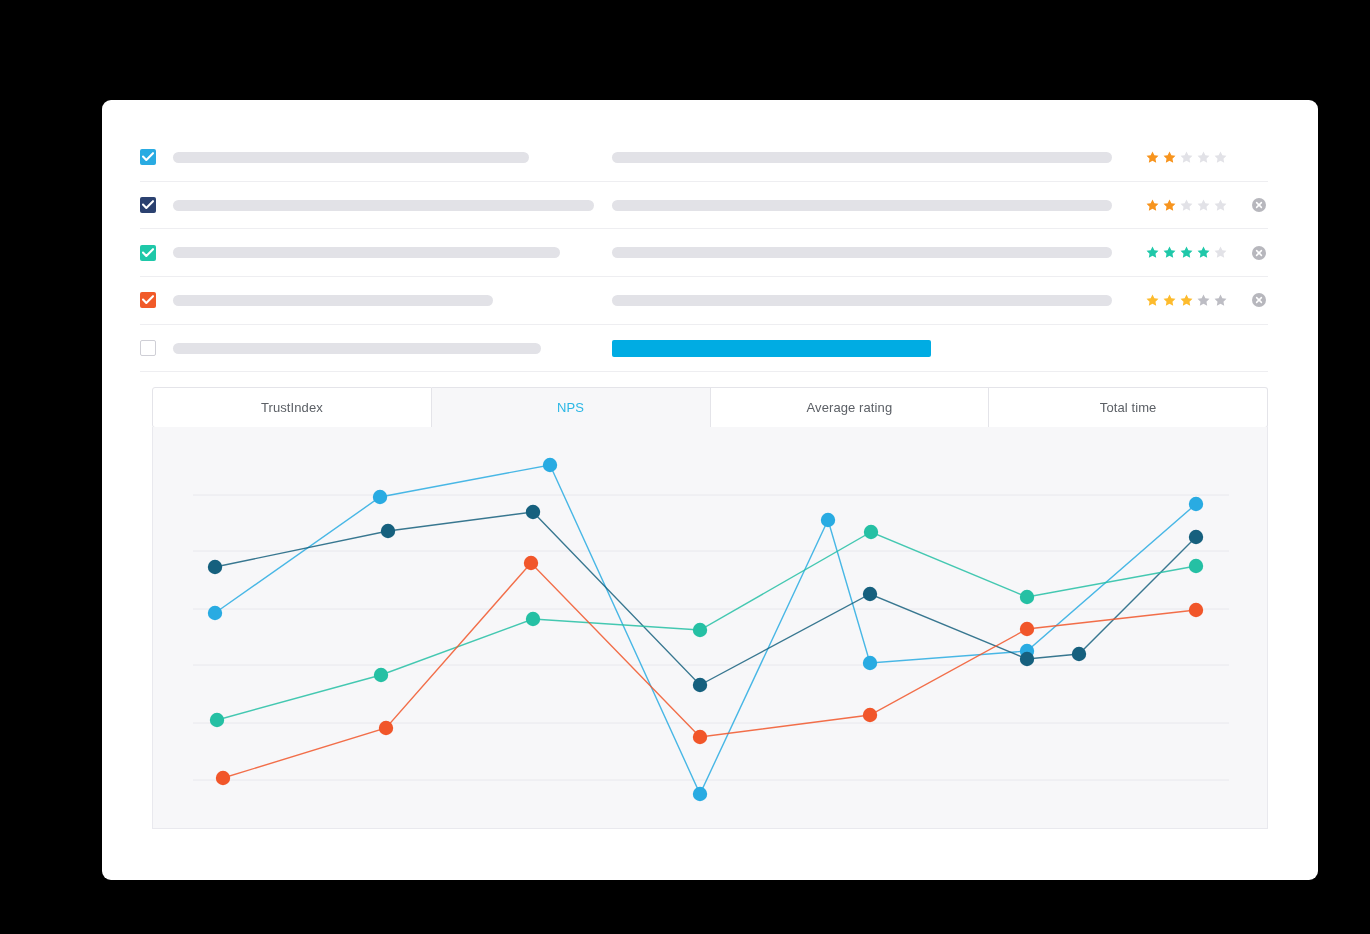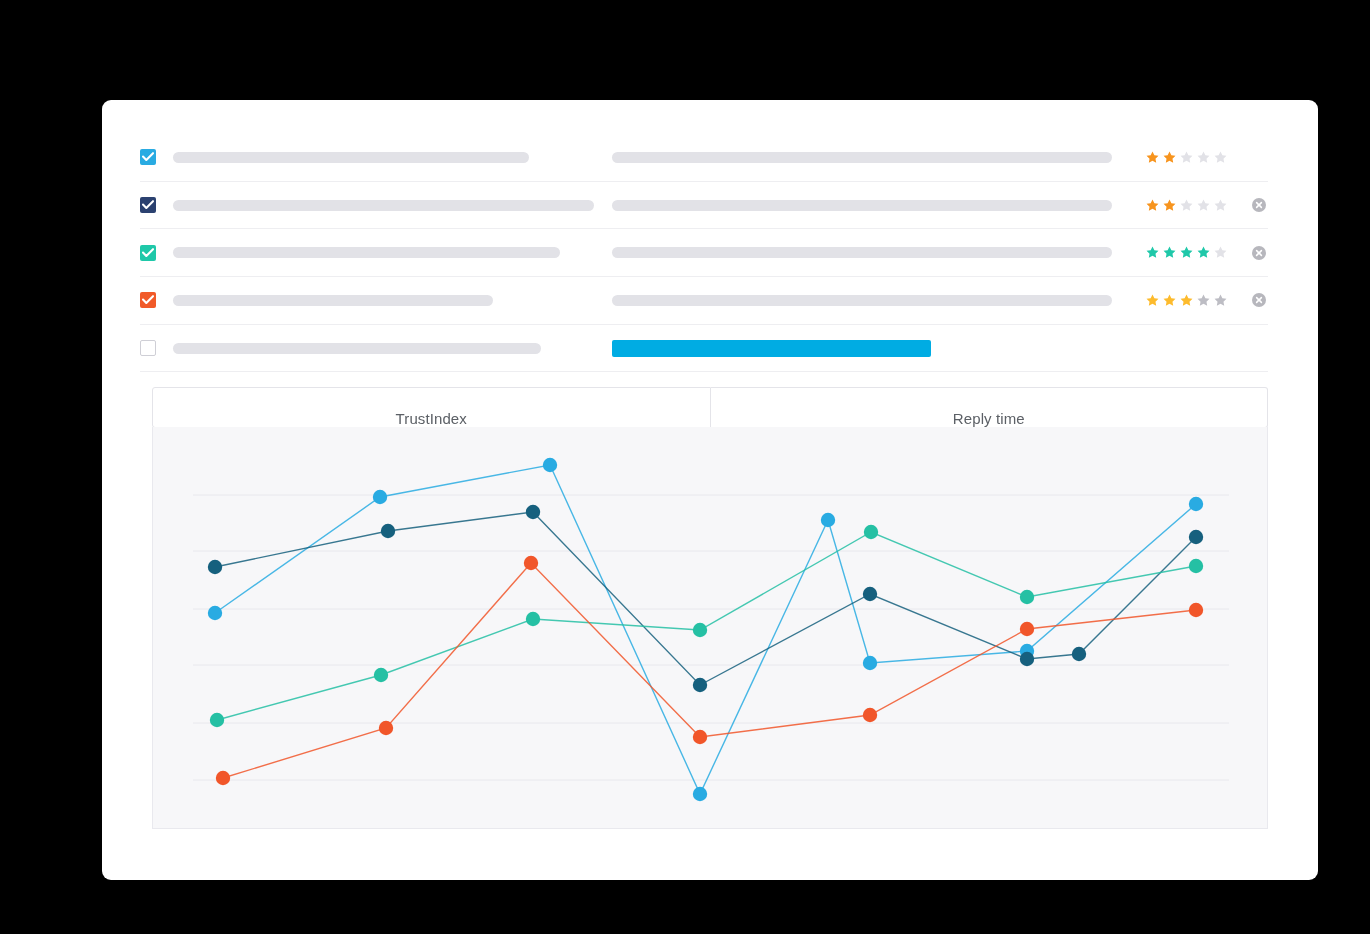--- a/index.html
+++ b/index.html
@@ -106,23 +106,23 @@
     left: 50px;
     top: 287px;
     width: 1116px;
     height: 41px;
     display: flex;
     box-sizing: border-box;
   }
   .tab {
     flex: 1 1 0;
     display: flex;
-    align-items: flex-end;
+    align-items: center;
     justify-content: center;
-    font-size: 15px;
+    font-size: 13px;
     color: #5c6066;
     background: #ffffff;
     border: 1px solid #e4e4e9;
     border-left: none;
     box-sizing: border-box;
     cursor: pointer;
     letter-spacing: 0.1px;
   }
   .tab:first-child {
     border-left: 1px solid #e4e4e9;
@@ -278,22 +278,28 @@
           <div class="cb empty"></div>
           <div class="bar bar-primary" style="width: 368px;"></div>
           <div class="bar-progress" style="width: 319px;"></div>
         </div>
       </div>
 
   <div id="tabs">
         <div class="tab">
           <span>TrustIndex</span>
         </div>
+        <div class="tab active">
+          <span>NPS</span>
+        </div>
         <div class="tab">
-          <span>Reply time</span>
+          <span>Average rating</span>
+        </div>
+        <div class="tab">
+          <span>Total time</span>
         </div>
       </div>
 
   <div id="chart-panel">
     <svg id="chart-svg" viewBox="0 0 1116 402" preserveAspectRatio="none">
       <g id="grid-group">
             <line x1="40" x2="1076" y1="68" y2="68" stroke="#e8e8ed" stroke-width="1"></line>
             <line x1="40" x2="1076" y1="124" y2="124" stroke="#e8e8ed" stroke-width="1"></line>
             <line x1="40" x2="1076" y1="182" y2="182" stroke="#e8e8ed" stroke-width="1"></line>
             <line x1="40" x2="1076" y1="238" y2="238" stroke="#e8e8ed" stroke-width="1"></line>

